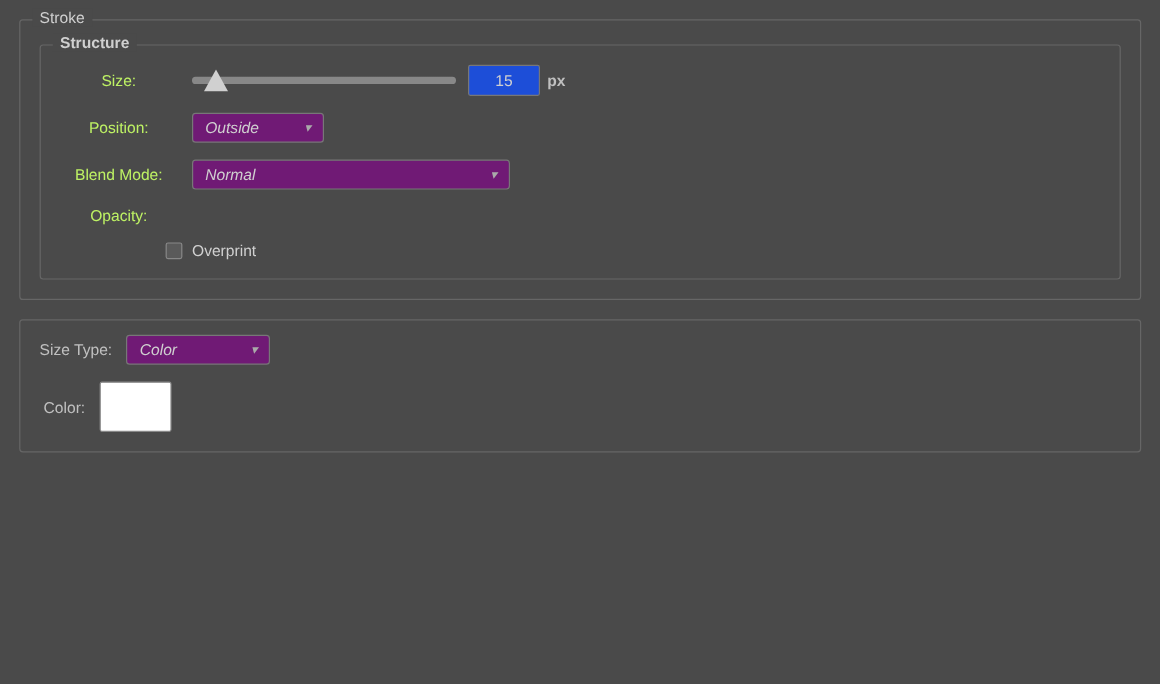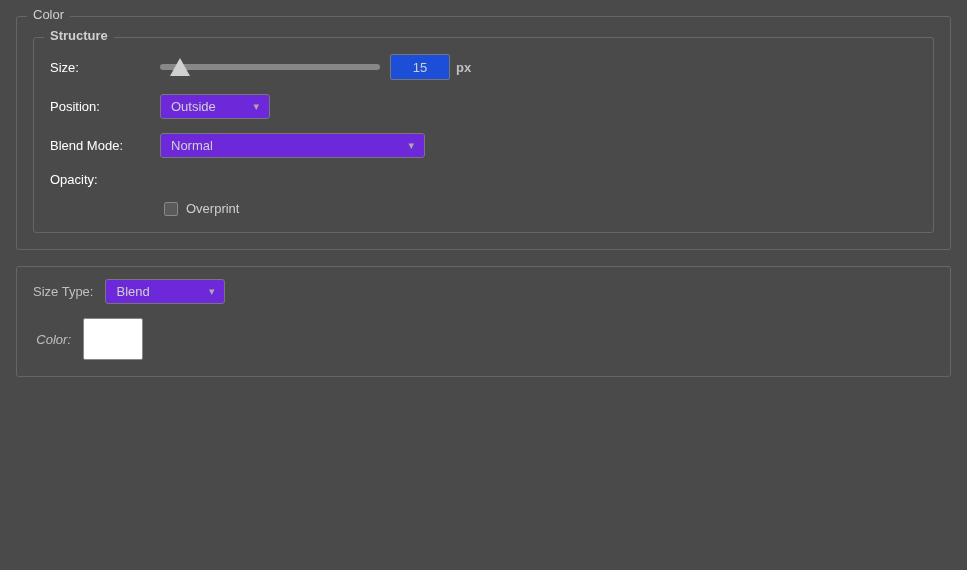--- a/index.html
+++ b/index.html
@@ -65,24 +65,24 @@
       display: flex;
       align-items: center;
       margin-bottom: 14px;
     }
 
     .form-row:last-child {
       margin-bottom: 0;
     }
 
     .form-label {
-      text-align: left;
+      text-align: center;
       width: 110px;
       padding-right: 12px;
-      color: #ffffff;
+      color: #bef264;
       flex-shrink: 0;
     }
 
     .slider-container {
       display: flex;
       align-items: center;
       flex: 1;
     }
 
     .slider-track {
@@ -140,28 +140,29 @@
     .unit-label {
       margin-left: 6px;
       color: #c0c0c0;
       font-weight: bold;
     }
 
     .dropdown {
       display: flex;
       align-items: center;
       justify-content: space-between;
-      background-color: #6d28d9;
+      background-color: #701a75;
       border: 1px solid #777;
       border-radius: 3px;
       padding: 4px 10px;
       cursor: pointer;
       color: #d0d0d0;
       font-size: 13px;
       min-width: 100px;
+      font-style: italic;
     }
 
     .dropdown-position {
       width: 110px;
     }
 
     .dropdown-blend {
       width: 265px;
     }
 
@@ -171,21 +172,21 @@
 
     .dropdown-arrow {
       margin-left: 8px;
       font-size: 11px;
       color: #aaa;
     }
 
     .checkbox-row {
       display: flex;
       align-items: flex-end;
-      margin-left: 114px;
+      margin-left: 88px;
       margin-top: 4px;
     }
 
     .checkbox {
       width: 14px;
       height: 14px;
       background-color: #5a5a5a;
       border: 1px solid #888;
       border-radius: 2px;
       margin-right: 8px;
@@ -213,37 +214,36 @@
       height: 42px;
       background-color: #ffffff;
       border: 1px solid #888;
       border-radius: 2px;
       cursor: pointer;
     }
 
     .color-row {
       display: flex;
       align-items: center;
-      font-style: italic;
     }
 
     .color-label {
       color: #c0c0c0;
       width: 50px;
       text-align: right;
       padding-right: 12px;
     }
   </style>
 </head>
 <body>
 
 <div class="main-container">
 
   <div class="section-group">
-    <span class="section-title">Color</span>
+    <span class="section-title">Stroke</span>
 
     <div class="inner-section">
       <span class="inner-section-title">Structure</span>
 
       <div class="form-row">
         <span class="form-label">Size:</span>
         <div class="slider-container">
           <div class="slider-track">
             <div class="slider-thumb slider-thumb-size"></div>
           </div>
@@ -278,21 +278,21 @@
       </div>
 
     </div>
   </div>
 
   <div class="section-group">
 
     <div class="fill-type-row">
       <span class="fill-label">Size Type:</span>
       <div class="dropdown dropdown-fill">
-        <span>Blend</span>
+        <span>Color</span>
         <span class="dropdown-arrow">▾</span>
       </div>
     </div>
 
     <div class="color-row">
       <span class="color-label">Color:</span>
       <div class="color-swatch" style="background-color: #ffffff;"></div>
     </div>
 
   </div>

